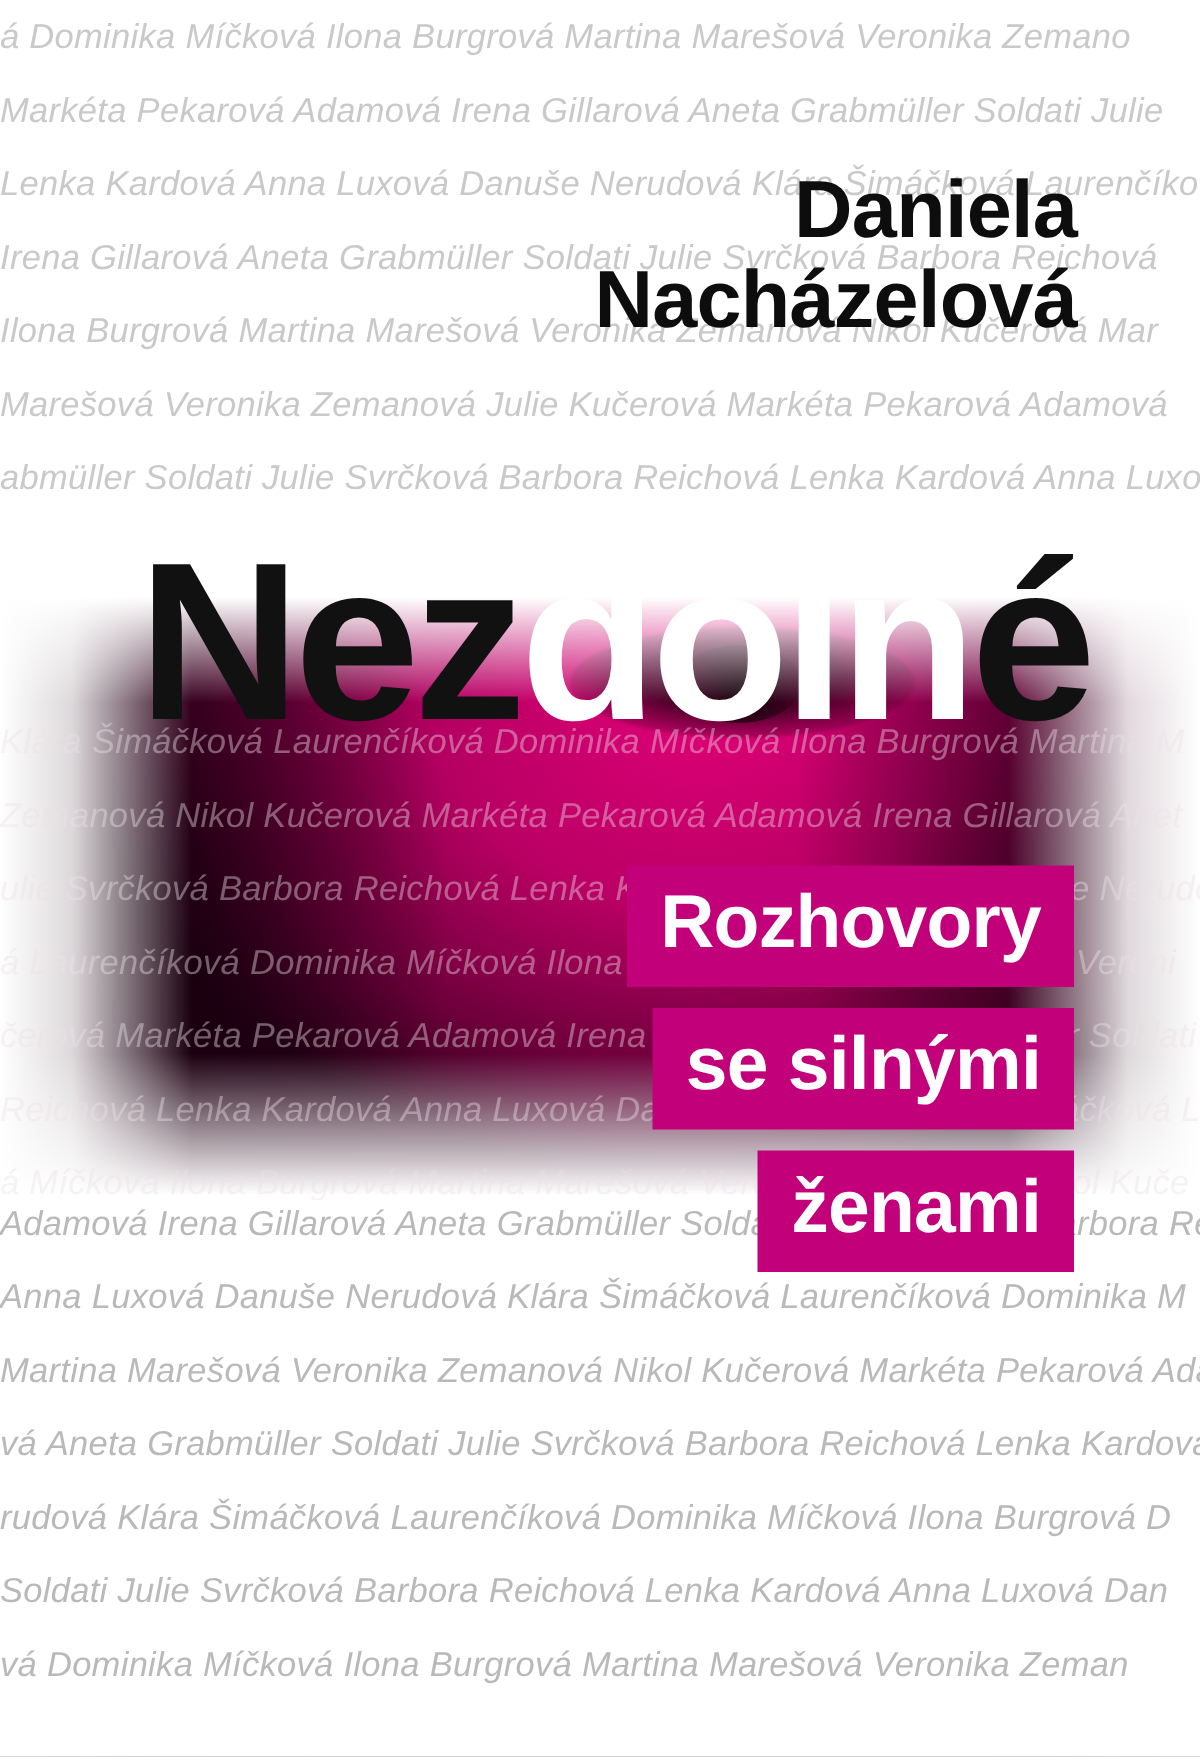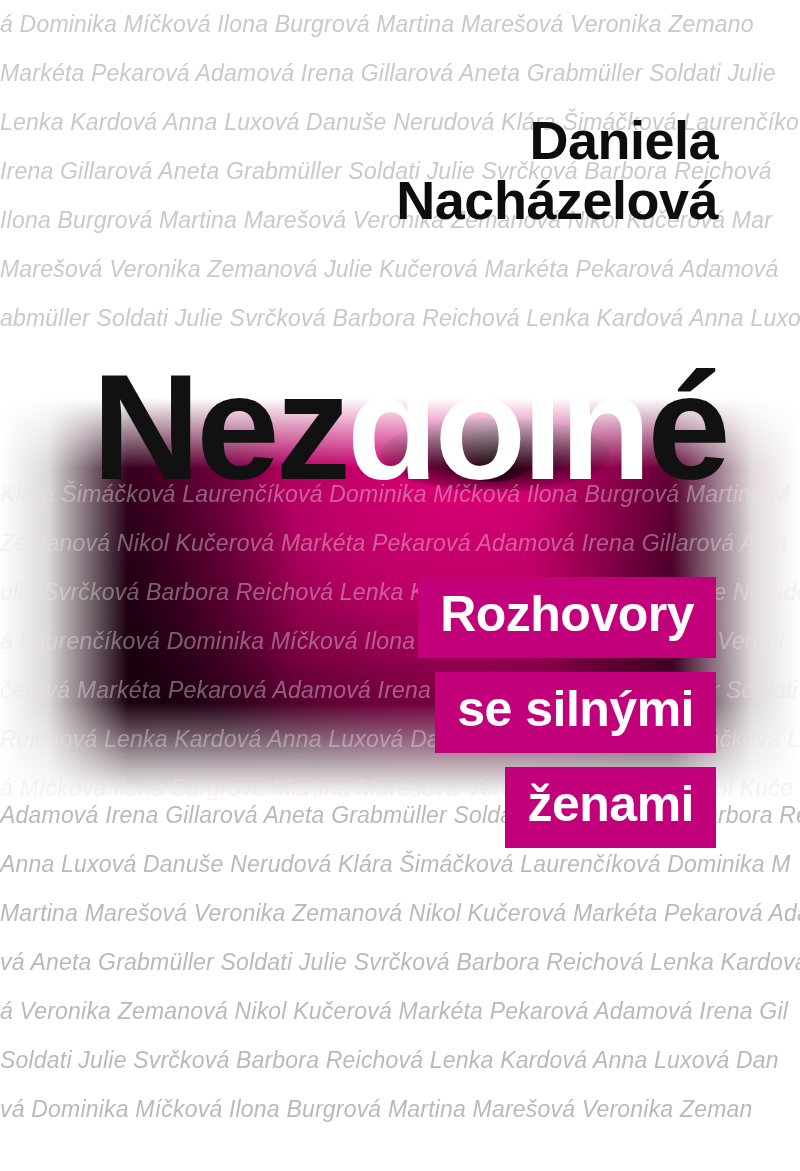--- a/index.html
+++ b/index.html
@@ -188,21 +188,21 @@
     <div class="names-row">čerová  Markéta Pekarová Adamová  Irena Gillarová  Aneta Grabmüller Soldati</div>
     <div class="names-row">Reichová  Lenka Kardová  Anna Luxová  Danuše Nerudová  Klára Šimáčková L</div>
     <div class="names-row">á Míčková  Ilona Burgrová  Martina Marešová  Veronika Zemanová  Nikol Kuče</div>
   </div>
 
   <div class="names-layer names-bottom">
     <div class="names-row">Adamová  Irena Gillarová  Aneta Grabmüller Soldati  Julie Svrčková  Barbora Re</div>
     <div class="names-row">Anna Luxová  Danuše Nerudová  Klára Šimáčková Laurenčíková  Dominika M</div>
     <div class="names-row">Martina Marešová  Veronika Zemanová  Nikol Kučerová  Markéta Pekarová Ada</div>
     <div class="names-row">vá  Aneta Grabmüller Soldati  Julie Svrčková  Barbora Reichová  Lenka Kardová</div>
-    <div class="names-row">á  Veronika Zemanová  Nikol Kučerová  Markéta Pekarová Adamová  Irena Gil</div>
+    <div class="names-row">rudová  Klára Šimáčková Laurenčíková  Dominika Míčková  Ilona Burgrová  D</div>
     <div class="names-row">Soldati  Julie Svrčková  Barbora Reichová  Lenka Kardová  Anna Luxová  Dan</div>
     <div class="names-row">vá  Dominika Míčková  Ilona Burgrová  Martina Marešová  Veronika Zeman</div>
   </div>
 
   <div class="author">
     <span>Daniela</span>
     <span class="line2">Nacházelová</span>
   </div>
 
   <div class="title">

